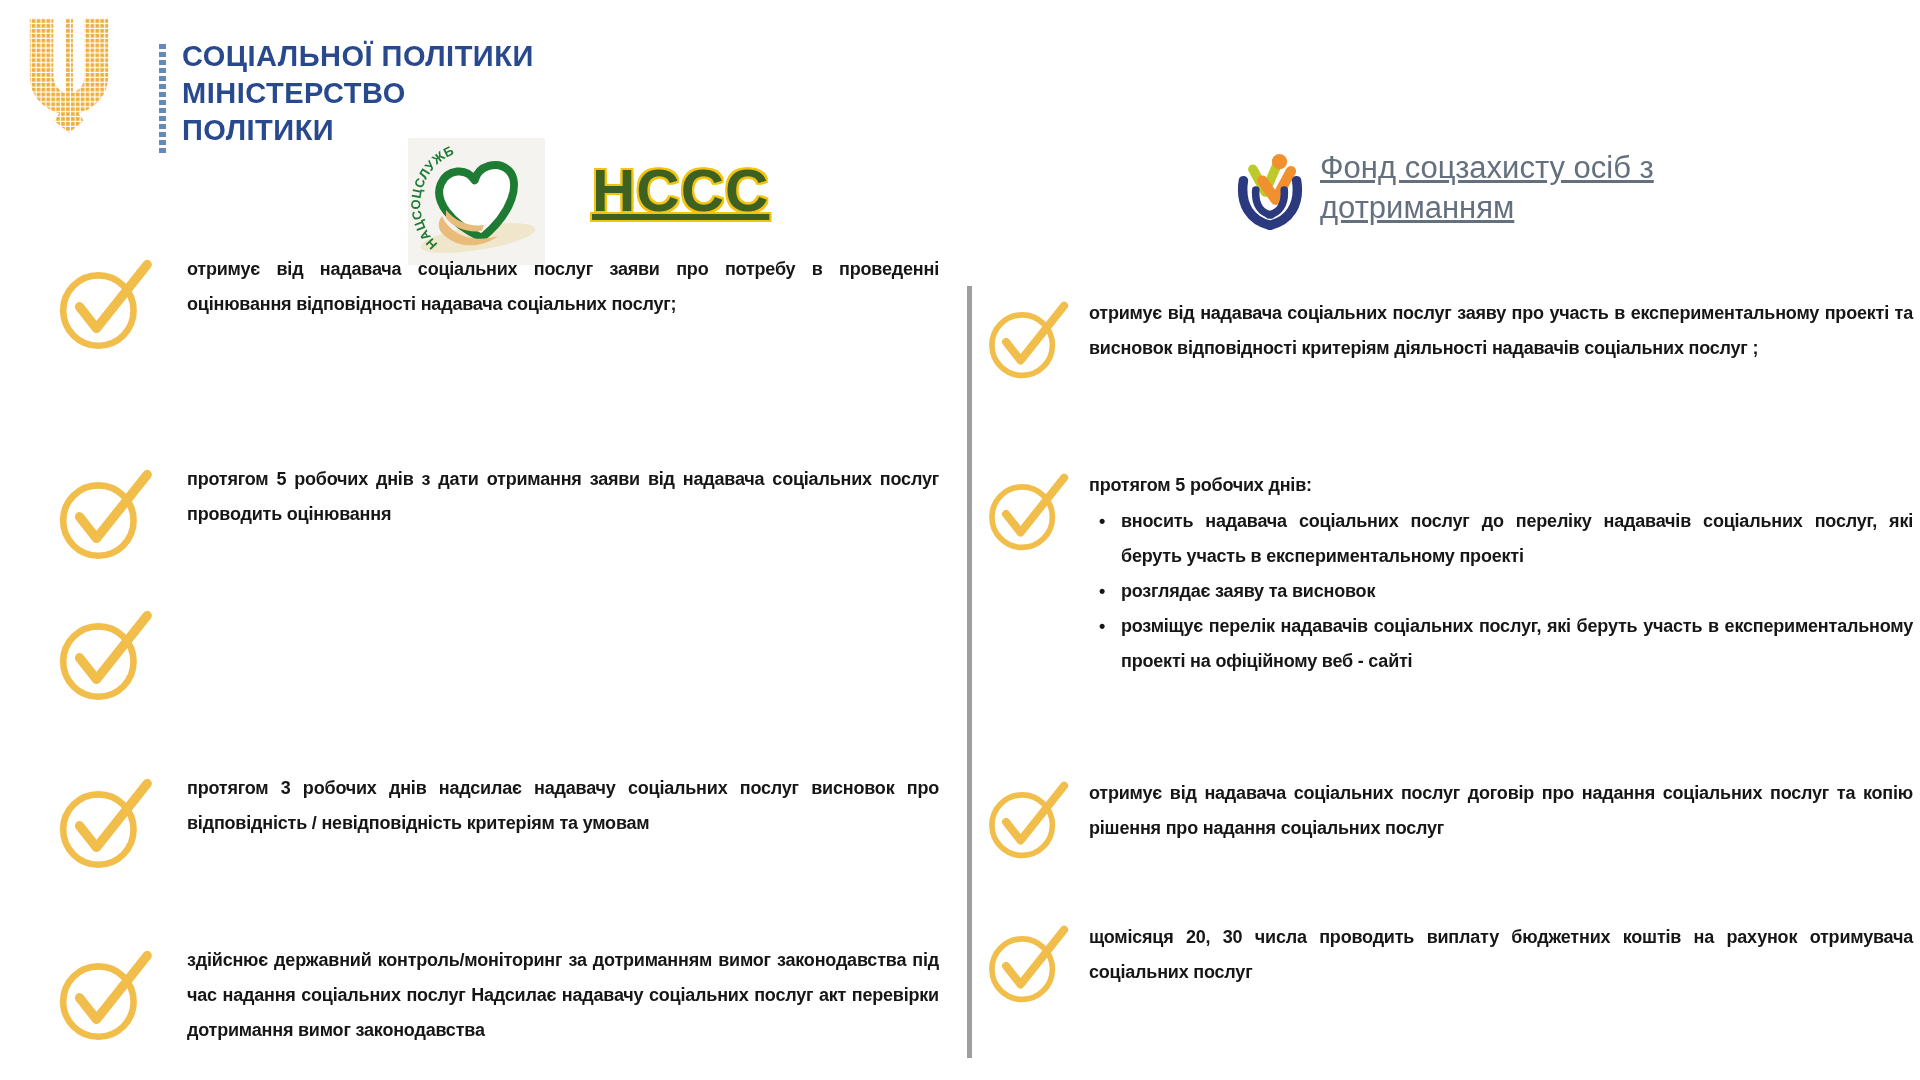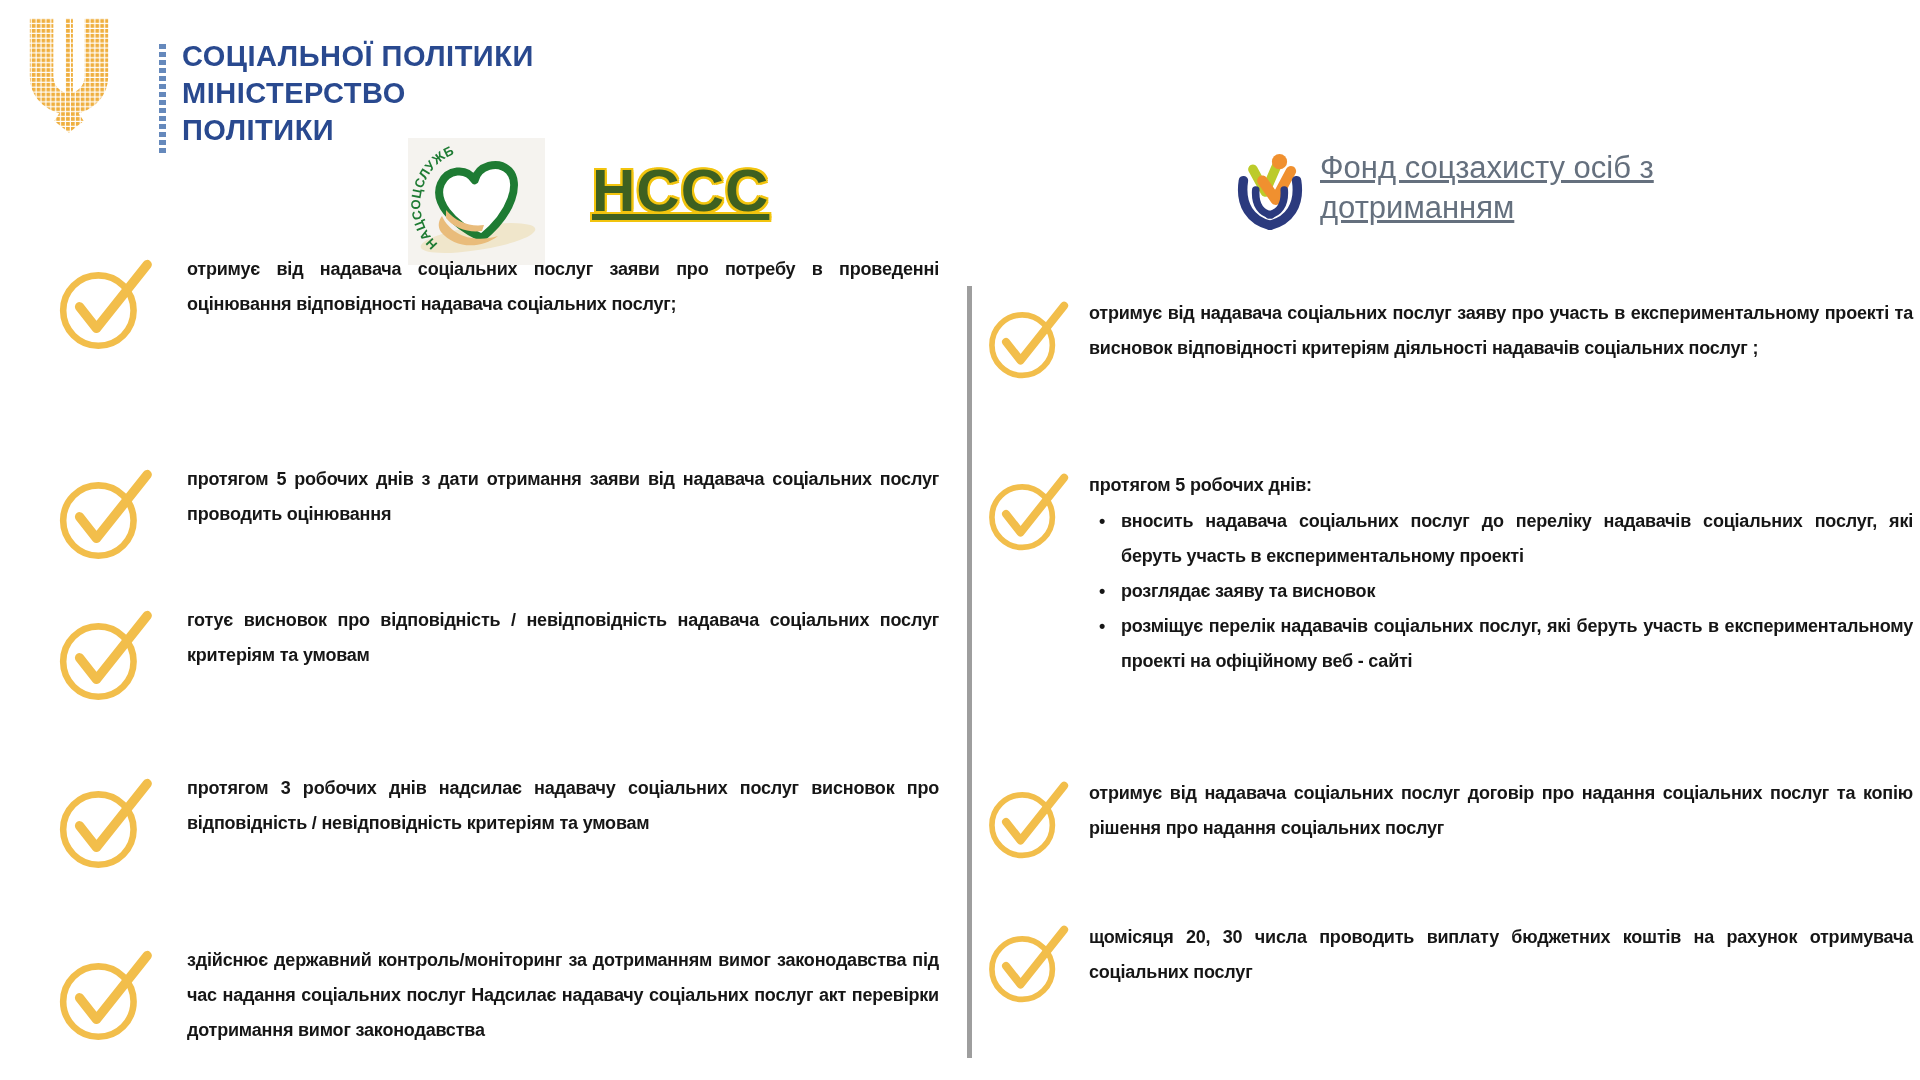--- a/index.html
+++ b/index.html
@@ -142,24 +142,20 @@
       </div>
     </div>
 
     <div class="item">
       <span class="check-wrap">
         <svg viewBox="0 0 104 98" aria-hidden="true">
           <circle cx="46" cy="56" r="37.5" fill="none" style="stroke:var(--check_gold)" stroke-width="7"></circle>
           <path d="M26 52 L44 75 L98 7" fill="none" style="stroke:var(--check_gold)" stroke-width="10" stroke-linecap="round" stroke-linejoin="round"></path>
         </svg>
       </span>
-      <div class="item-text">
-        <div class="lead">готує висновок про відповідність / невідповідність надавача соціальних послуг критеріям та умовам</div>
-
-      </div>
     </div>
 
     <div class="item">
       <span class="check-wrap">
         <svg viewBox="0 0 104 98" aria-hidden="true">
           <circle cx="46" cy="56" r="37.5" fill="none" style="stroke:var(--check_gold)" stroke-width="7"></circle>
           <path d="M26 52 L44 75 L98 7" fill="none" style="stroke:var(--check_gold)" stroke-width="10" stroke-linecap="round" stroke-linejoin="round"></path>
         </svg>
       </span>
       <div class="item-text">

